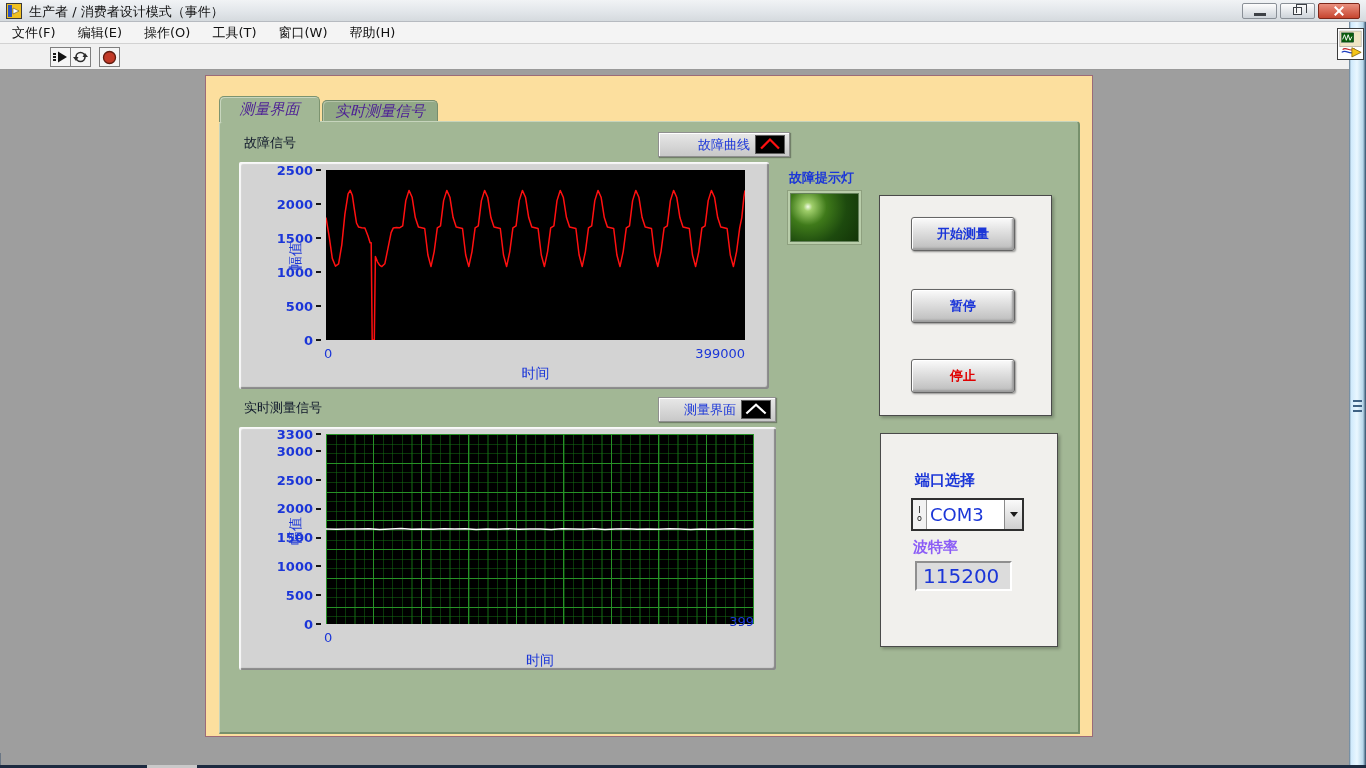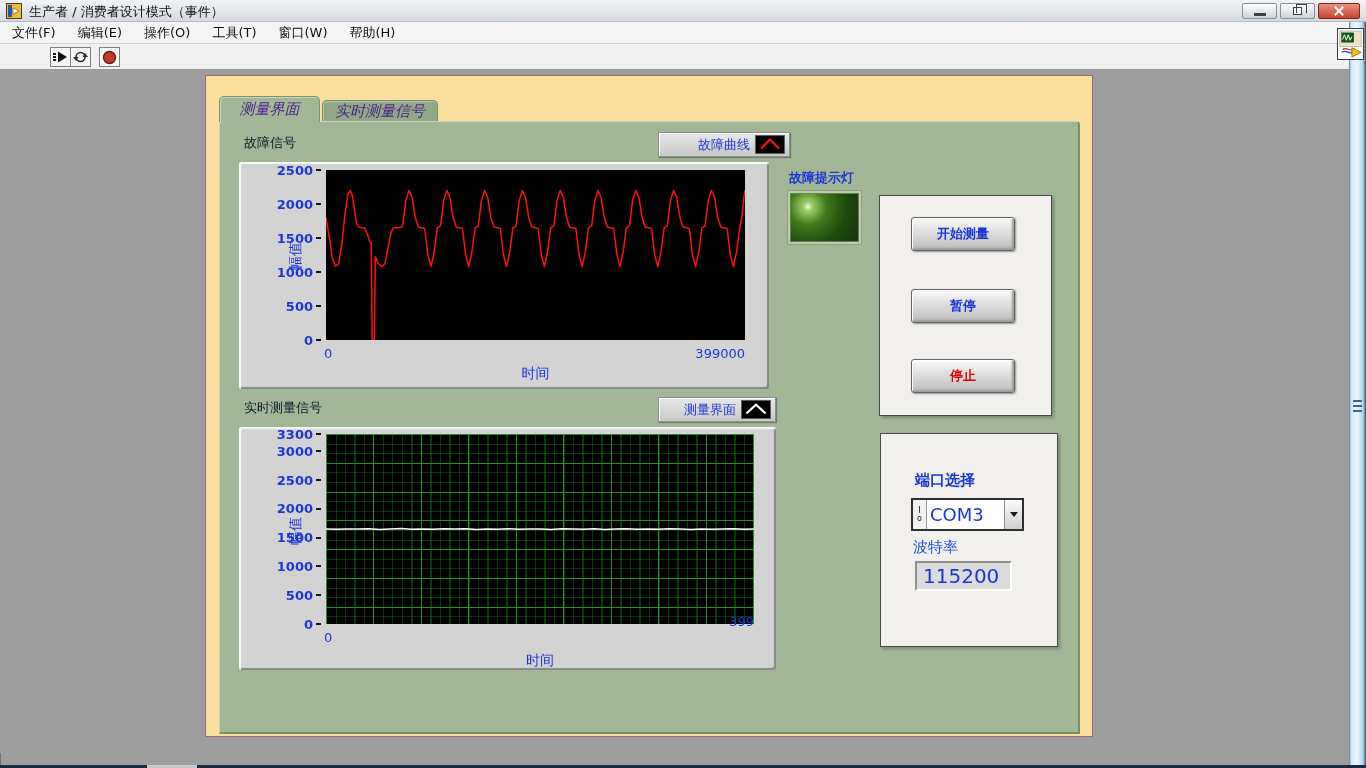--- a/index.html
+++ b/index.html
@@ -104,21 +104,21 @@
   .port-title { position:absolute; font-size:15px; font-weight:bold; color:#1b36d8; white-space:nowrap; }
   .combo { position:absolute; width:113px; height:33px; border:2px solid #2f2f2f; background:#fff;
     display:flex; align-items:stretch; }
   .combo-io { width:14px; background:#f2f2f2; border-right:1px solid #9a9a9a; display:flex;
     flex-direction:column; align-items:center; justify-content:center; font-size:8px; line-height:1; color:#111; }
   .combo-value { flex:1; font-size:18px; color:#1b36d8; padding-left:3px; display:flex; align-items:center; }
   .combo-arrow { width:18px; border-left:1px solid #8a8a8a;
     background:linear-gradient(180deg,#fafafa,#cfcfcf); display:flex; align-items:center; justify-content:center; }
   .combo-arrow::after { content:""; width:0; height:0; border-left:4px solid transparent;
     border-right:4px solid transparent; border-top:5px solid #1a1a1a; }
-  .baud-label { position:absolute; font-size:15px; color:#1d4ed8; white-space:nowrap; }
+  .baud-label { position:absolute; font-size:15px; color:#8b5cf6; white-space:nowrap;font-weight:bold; }
   .baud-box { position:absolute; width:97px; height:30px; background:#dcdcdc;
     border-top:2px solid #8f8f8f; border-left:2px solid #8f8f8f;
     border-bottom:2px solid #ffffff; border-right:2px solid #ffffff;
     font-size:20px; color:#1b36d8; display:flex; align-items:center; padding-left:6px; }
   .right-border { position:absolute; left:1349px; top:22px; width:17px; height:744px;
     background:linear-gradient(90deg,#5a7186 0px,#cfeafc 2px,#eaf7ff 8px,#b8d7ea 14px,#2e4b66 17px); }
   .grip { position:absolute; left:4px; top:378px; width:9px; height:14px;
     background:repeating-linear-gradient(180deg,#3f6284 0 2px, transparent 2px 5px); }
   .bottom-border { position:absolute; left:0; top:765px; width:1366px; height:3px; background:#1c2a40; }
   .taskbar-peek { position:absolute; left:147px; top:765px; width:50px; height:3px; background:#c9c9c9; }

